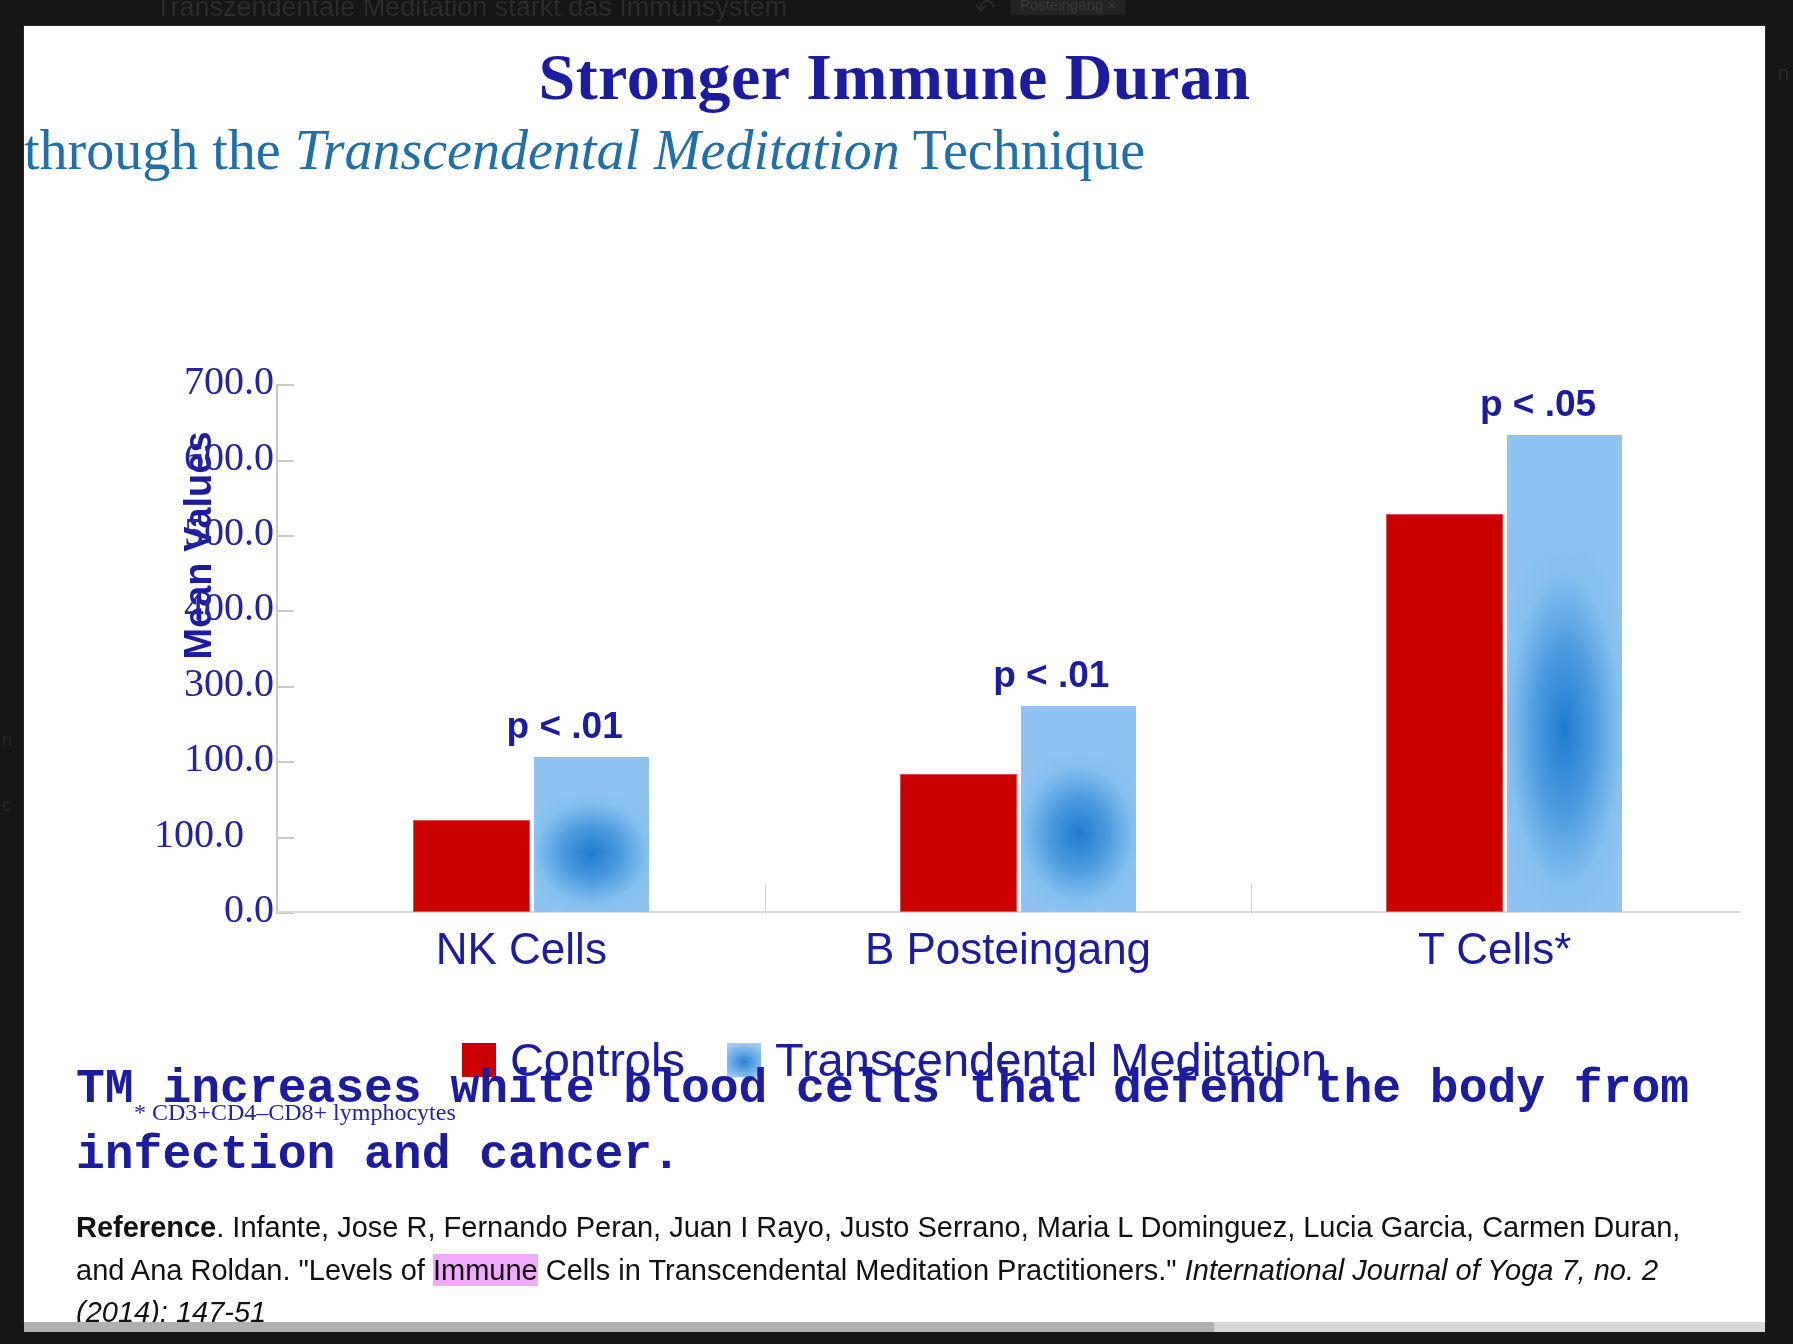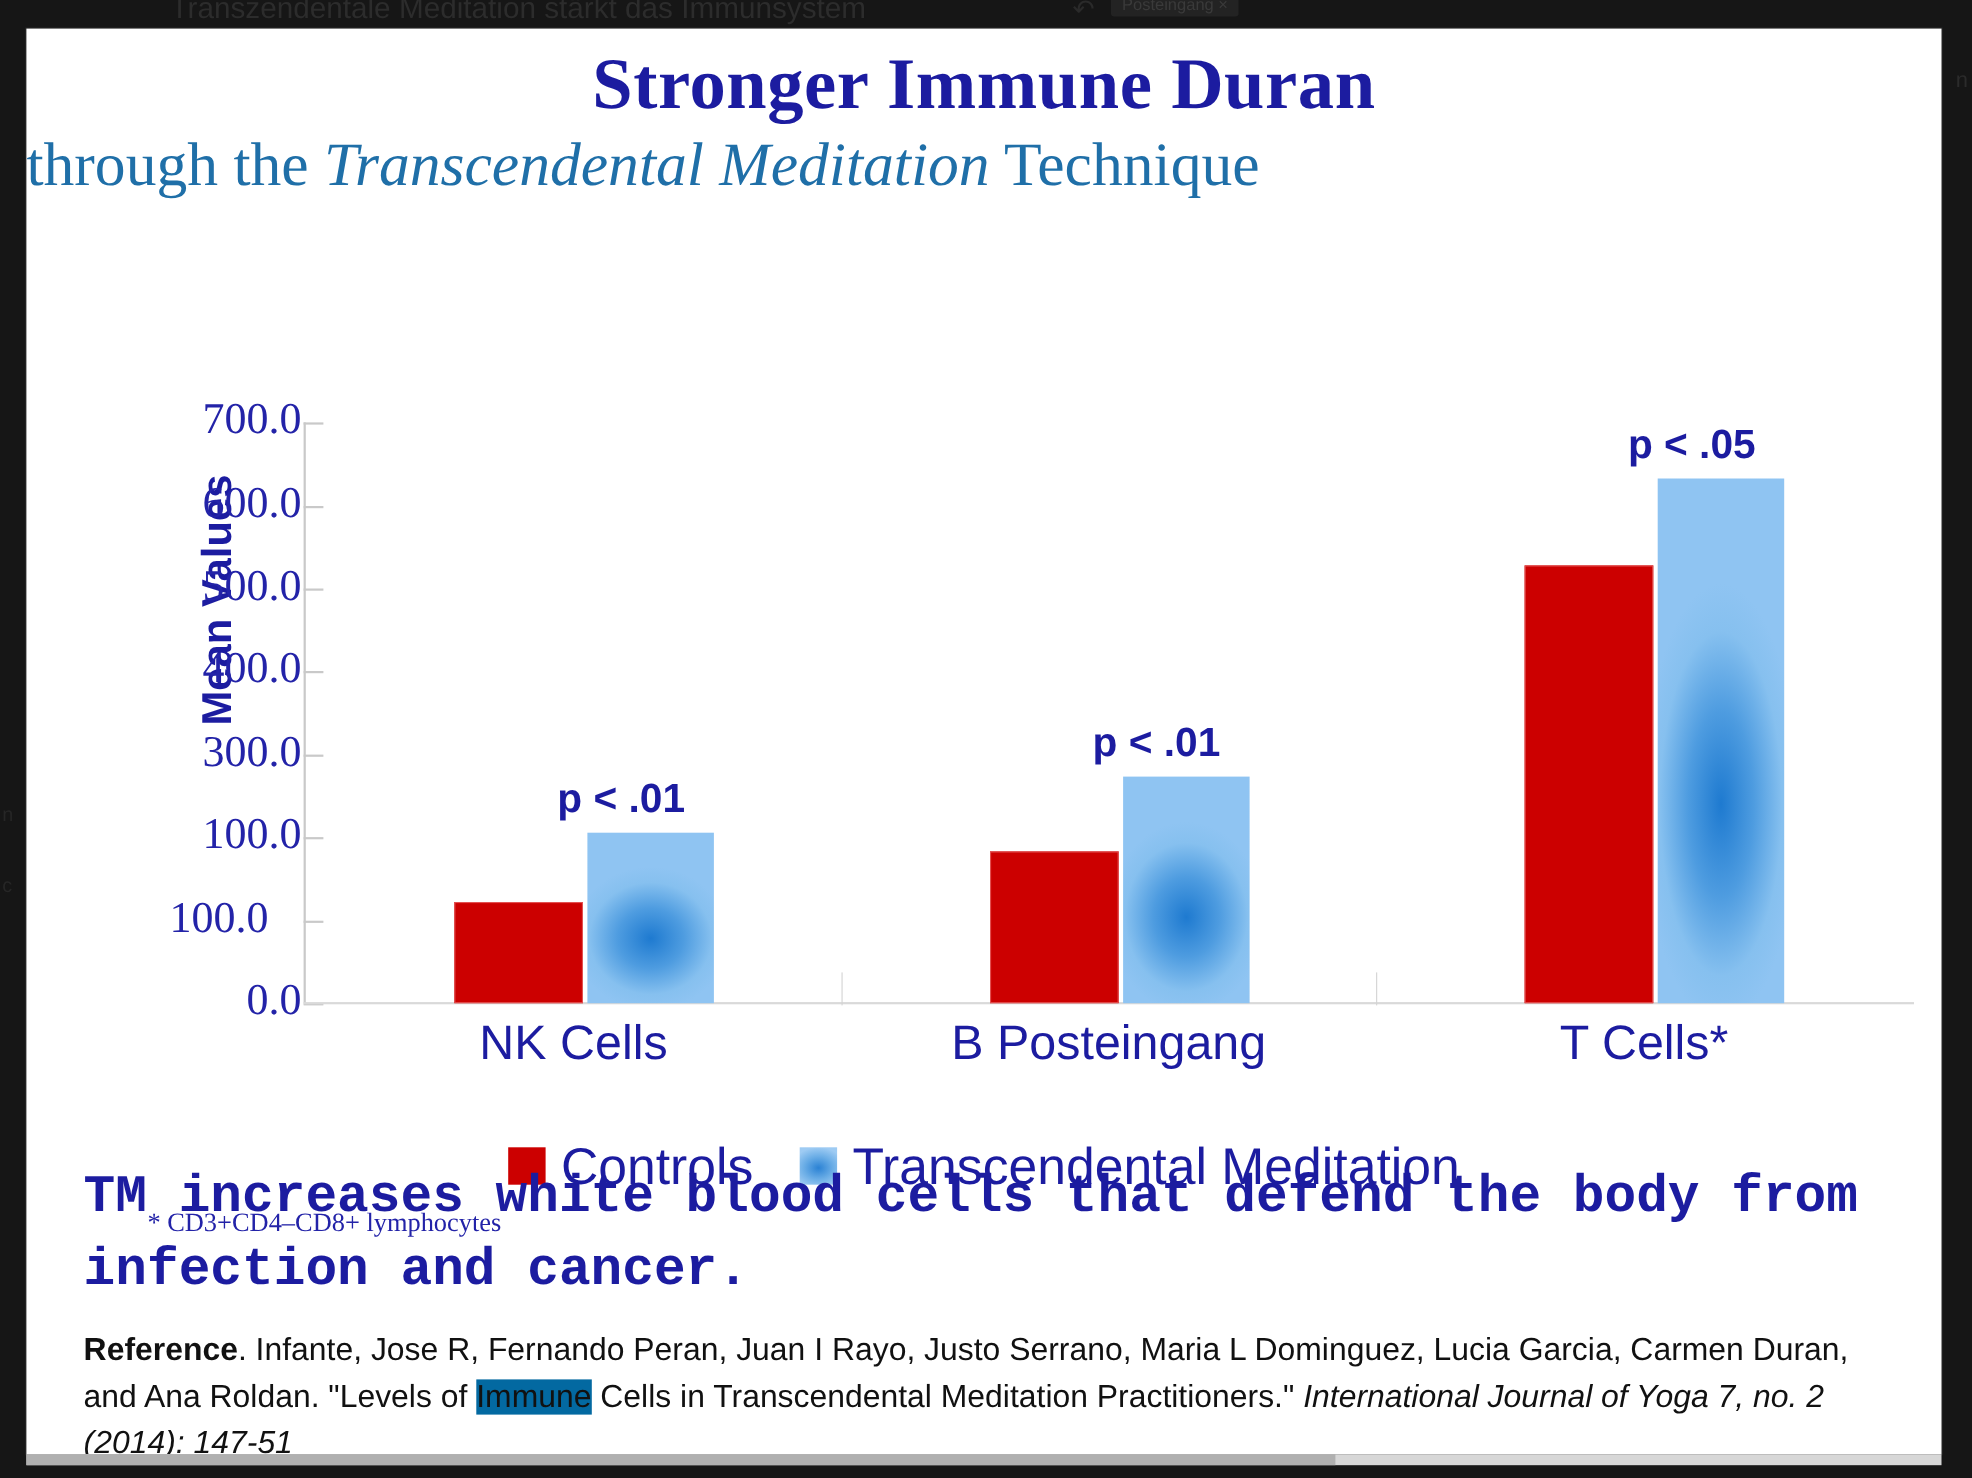--- a/index.html
+++ b/index.html
@@ -132,21 +132,21 @@
   .statement{
     font-family:Liberation Mono, monospace;
     font-weight:bold;font-size:48px;color:#1c1ca0;
     line-height:1.38;margin:0 0 18px 0;
   }
   .reference{
     font-size:29px;color:#111;line-height:1.46;margin:0;
   }
   .reference b{font-weight:bold;}
   .reference i{font-style:italic;}
-  .hl{background:#0369a1;}
+  .hl{background:#f0abfc;}
 
   .scrollbar{
     position:absolute;left:24px;top:1322px;width:1741px;height:10px;background:#d7d7d7;
   }
   .scrollbar .thumb{position:absolute;left:0;top:0;width:1190px;height:10px;background:#b0b0b0;}
 </style>
 </head>
 <body>
 
 <div class="backdrop">

